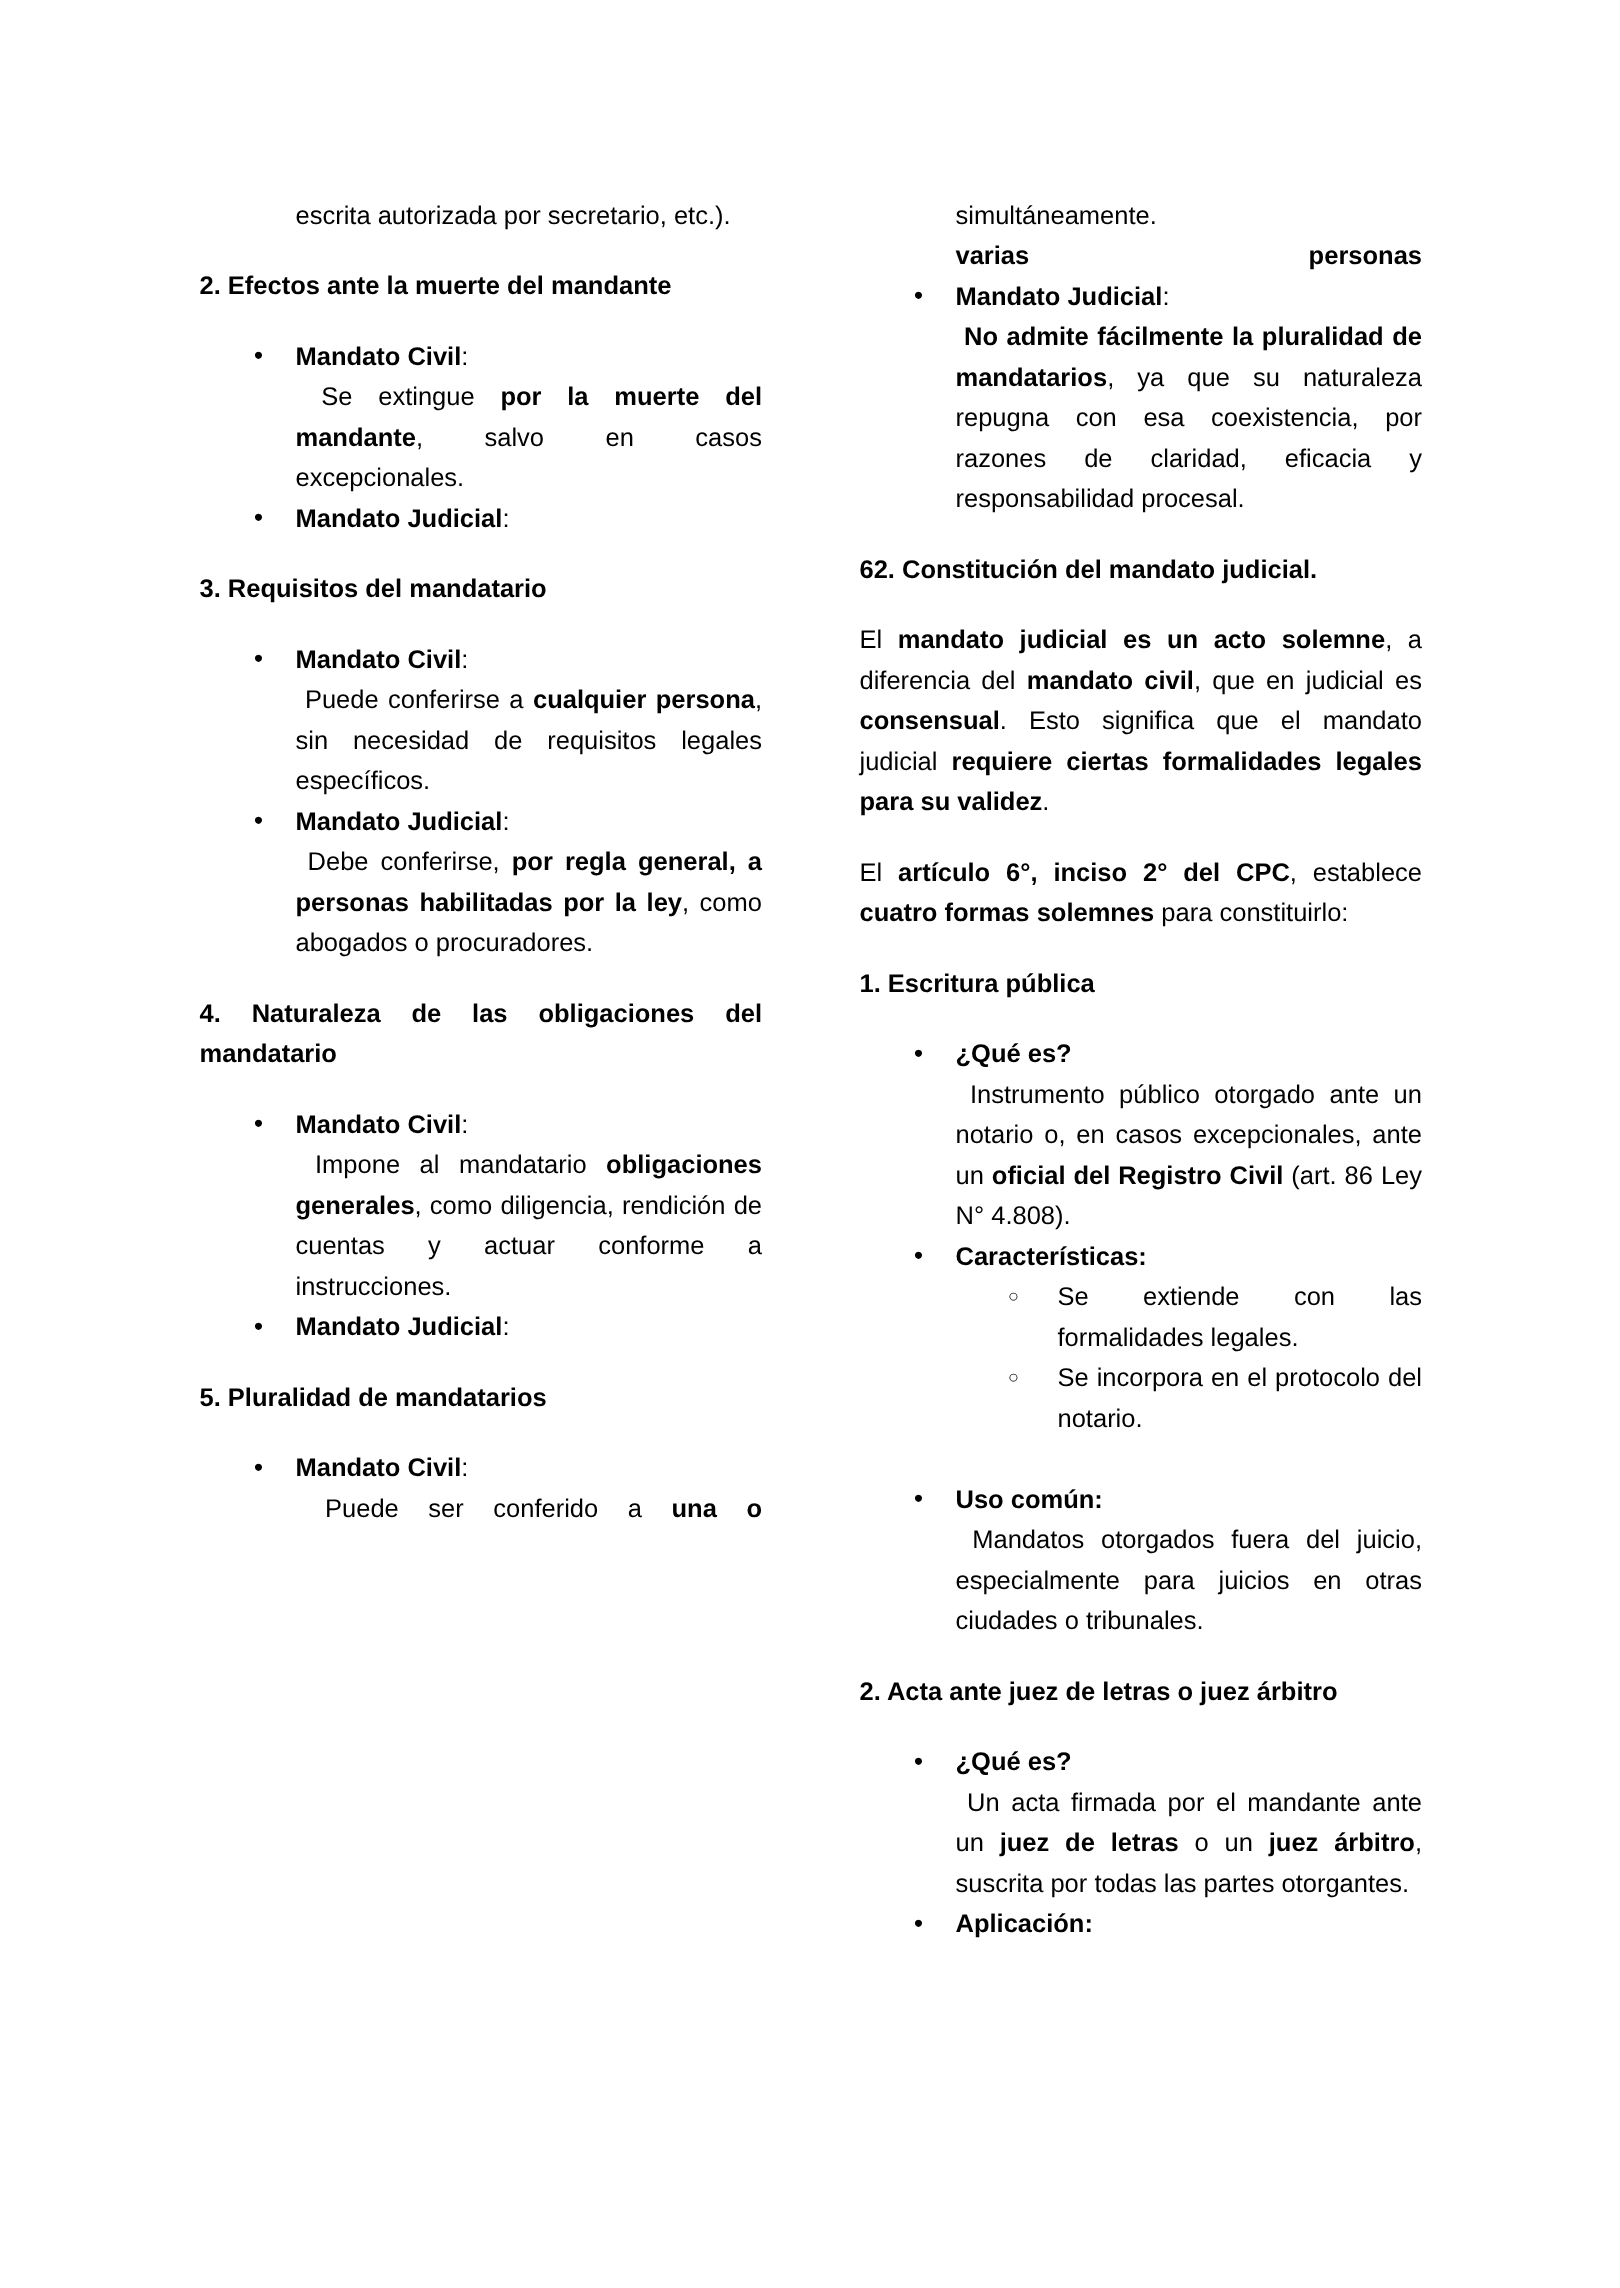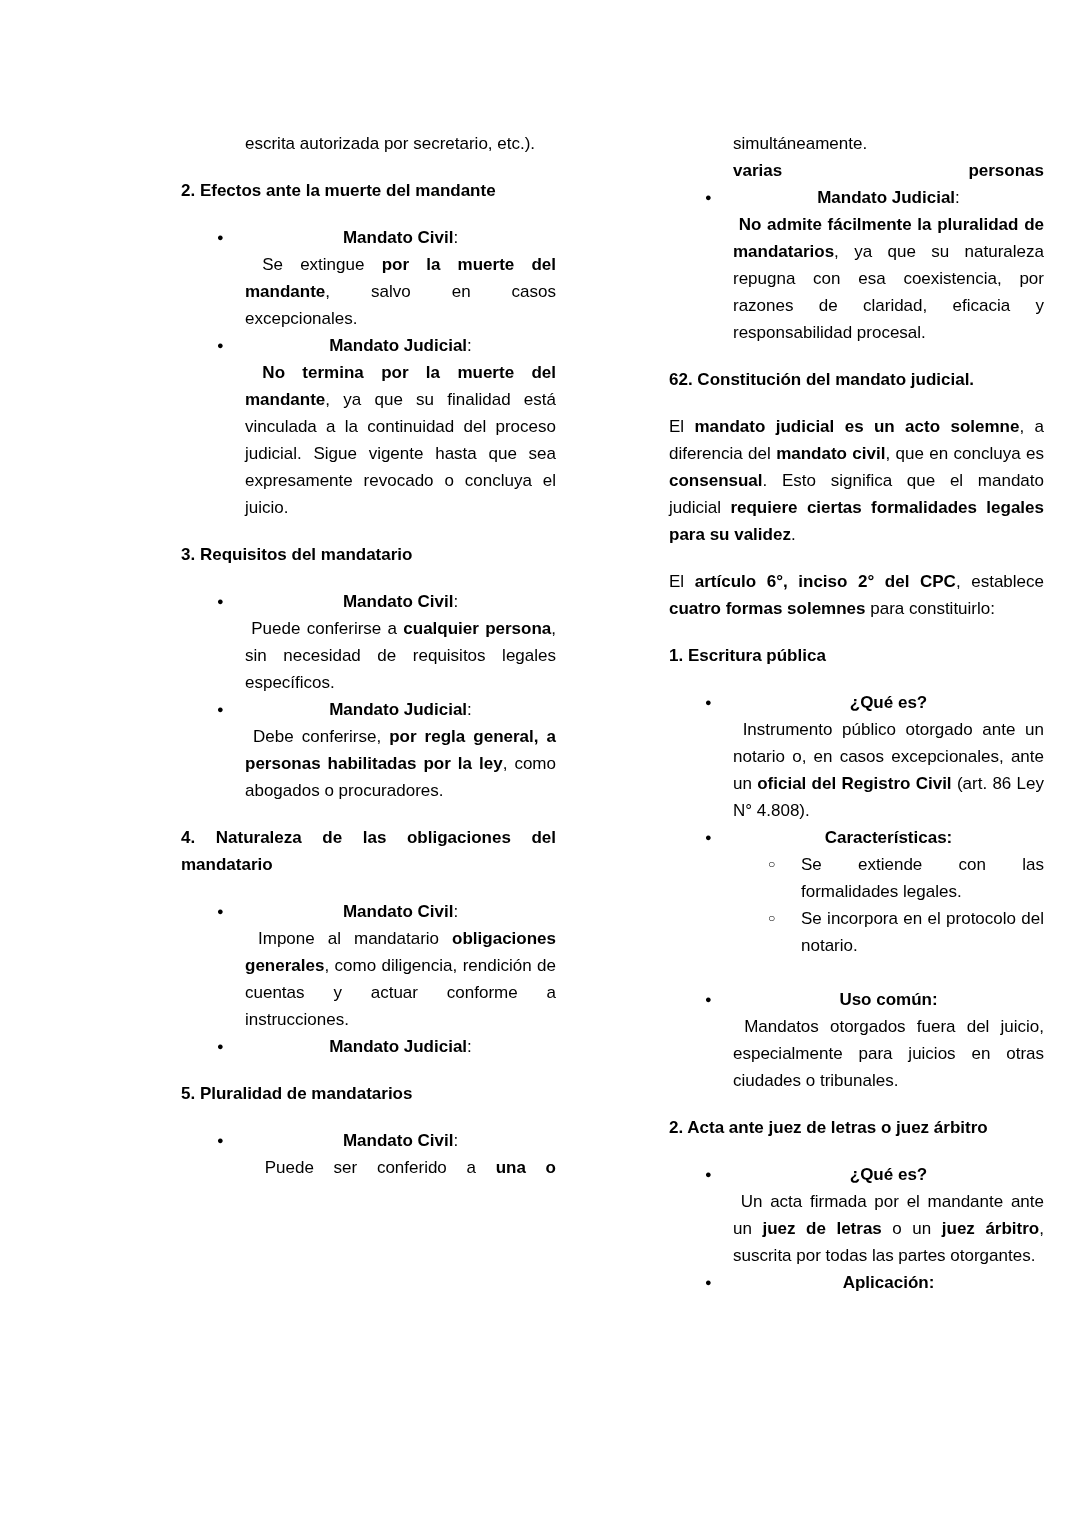--- a/index.html
+++ b/index.html
@@ -7,33 +7,33 @@
     width:1080px;height:1525px;
     font-family:"Liberation Sans","DejaVu Sans",sans-serif;
     font-size:17px;line-height:27px;color:#000000;
     -webkit-font-smoothing:antialiased;
   }
   .page{
     box-sizing:border-box;width:1080px;min-height:1525px;
     padding:130px 132px 40px 133px;
     display:flex;gap:65px;background:#ffffff;
   }
-  .col{width:375px;flex:0 0 375px;margin-left:48px;}
+  .col{width:375px;flex:0 0 375px;}
   p{margin:0;}
   .block{margin:0 0 20px 0;}
   .para{text-align:justify;}
   .heading{font-weight:700;text-align:justify;margin-top:6px;}
   .heading.underline{text-decoration-thickness:2px;text-underline-offset:3px;}
   .indent-body{padding-left:64px;}
   .jlast{text-align-last:justify;}
   .tight{margin-bottom:0;}
   ul.list{list-style:none;margin:0 0 20px 0;padding:0;}
   li.item{position:relative;padding-left:64px;}
   li.item > .marker{position:absolute;left:36px;top:0;font-size:11px;line-height:27px;}
-  li .label{text-align:center;}
+  li .label{text-align:left;}
   li .body{text-align:justify;}
   ul.sublist{list-style:none;margin:0;padding:0;}
   li.subitem{position:relative;padding-left:68px;}
   li.subitem > .marker{position:absolute;left:35px;top:0;font-size:12px;line-height:27px;}
   li.mt{margin-top:27px;}
   .b{font-weight:700;}
 </style>
 </head>
 <body style="background: rgb(255, 255, 255); color: rgb(0, 0, 0);">
 
@@ -43,21 +43,20 @@
       <p class="block heading"><span class="b">2. Efectos ante la muerte del mandante</span></p>
       <ul class="block list">
         <li class="item">
           <span class="marker">●</span>
           <p class="label"><span class="b">Mandato Civil</span><span>:</span></p>
           <p class="body"><span>&nbsp;Se extingue </span><span class="b">por la muerte del mandante</span><span>, salvo en casos excepcionales.</span></p>
         </li>
         <li class="item">
           <span class="marker">●</span>
           <p class="label"><span class="b">Mandato Judicial</span><span>:</span></p>
-          <p class="body"><span>&nbsp;</span><span class="b">No termina por la muerte del mandante</span><span>, ya que su finalidad está vinculada a la continuidad del proceso judicial. Sigue vigente hasta que sea expresamente revocado o concluya el juicio.</span></p>
         </li>
       </ul>
       <p class="block heading"><span class="b">3. Requisitos del mandatario</span></p>
       <ul class="block list">
         <li class="item">
           <span class="marker">●</span>
           <p class="label"><span class="b">Mandato Civil</span><span>:</span></p>
           <p class="body"><span>&nbsp;Puede conferirse a </span><span class="b">cualquier persona</span><span>, sin necesidad de requisitos legales específicos.</span></p>
         </li>
         <li class="item">
@@ -91,21 +90,21 @@
       <p class="block para indent-body tight"><span>simultáneamente.</span></p>
       <p class="block para indent-body jlast tight"><span class="b">varias personas</span></p>
       <ul class="block list">
         <li class="item">
           <span class="marker">●</span>
           <p class="label"><span class="b">Mandato Judicial</span><span>:</span></p>
           <p class="body"><span>&nbsp;</span><span class="b">No admite fácilmente la pluralidad de mandatarios</span><span>, ya que su naturaleza repugna con esa coexistencia, por razones de claridad, eficacia y responsabilidad procesal.</span></p>
         </li>
       </ul>
       <p class="block heading underline"><span class="b">62. Constitución del mandato judicial.</span></p>
-      <p class="block para"><span>El </span><span class="b">mandato judicial es un acto solemne</span><span>, a diferencia del </span><span class="b">mandato civil</span><span>, que en concluya es </span><span class="b">consensual</span><span>. Esto significa que el mandato judicial </span><span class="b">requiere ciertas formalidades legales para su validez</span><span>.</span></p>
+      <p class="block para"><span>El </span><span class="b">mandato judicial es un acto solemne</span><span>, a diferencia del </span><span class="b">mandato civil</span><span>, que en judicial es </span><span class="b">consensual</span><span>. Esto significa que el mandato judicial </span><span class="b">requiere ciertas formalidades legales para su validez</span><span>.</span></p>
       <p class="block para"><span>El </span><span class="b">artículo 6°, inciso 2° del CPC</span><span>, establece </span><span class="b">cuatro formas solemnes</span><span> para constituirlo:</span></p>
       <p class="block heading"><span class="b">1. Escritura pública</span></p>
       <ul class="block list">
         <li class="item">
           <span class="marker">●</span>
           <p class="label"><span class="b">¿Qué es?</span></p>
           <p class="body"><span>&nbsp;Instrumento público otorgado ante un notario o, en casos excepcionales, ante un </span><span class="b">oficial del Registro Civil</span><span> (art. 86 Ley N° 4.808).</span></p>
         </li>
         <li class="item">
           <span class="marker">●</span>

